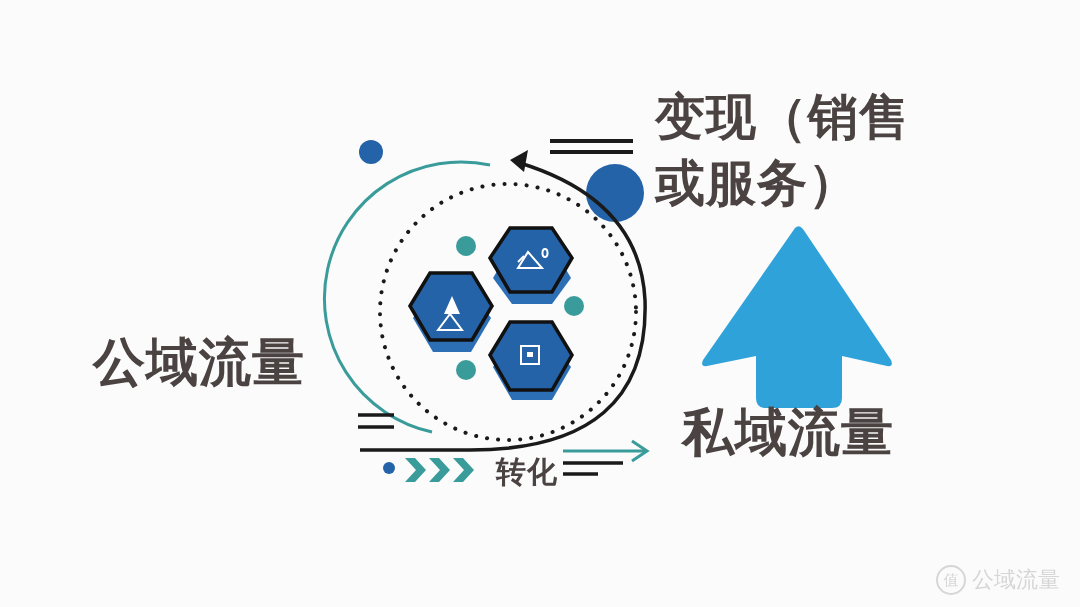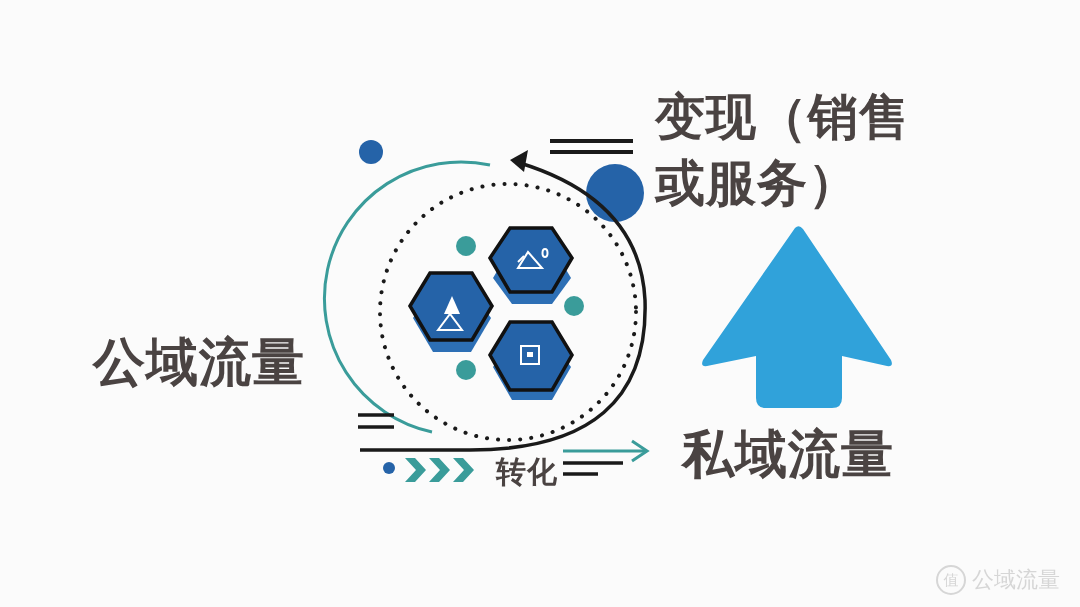--- a/index.html
+++ b/index.html
@@ -8,21 +8,21 @@
       background: #fbfbfb;
       font-family: "DejaVu Sans", sans-serif;
       position: relative;
     }
     .canvas { position: absolute; left: 0; top: 0; width: 1080px; height: 607px; }
     .label {
       position: absolute; color: #4a4342; font-weight: bold;
       font-family: Liberation Mono, monospace; white-space: nowrap; letter-spacing: 1px;
     }
     #lbl-public { left: 93px; top: 328px; font-size: 52px; }
-    #lbl-private { left: 682px; top: 420px; font-size: 52px; }
+    #lbl-private { left: 682px; top: 398px; font-size: 52px; }
     #lbl-monetize { left: 655px; top: 88px; font-size: 50px; line-height: 66px; }
     #lbl-convert { left: 496px; top: 452px; font-size: 30px; text-align: right; }
     .watermark {
       position: absolute; right: 20px; bottom: 12px; color: #d6d6d6;
       font-size: 22px; display: flex; align-items: center; gap: 6px;
     }
     .wm-circle {
       width: 26px; height: 26px; border: 2px solid #d6d6d6; border-radius: 50%;
       font-size: 15px; display: flex; align-items: center; justify-content: center;
     }

